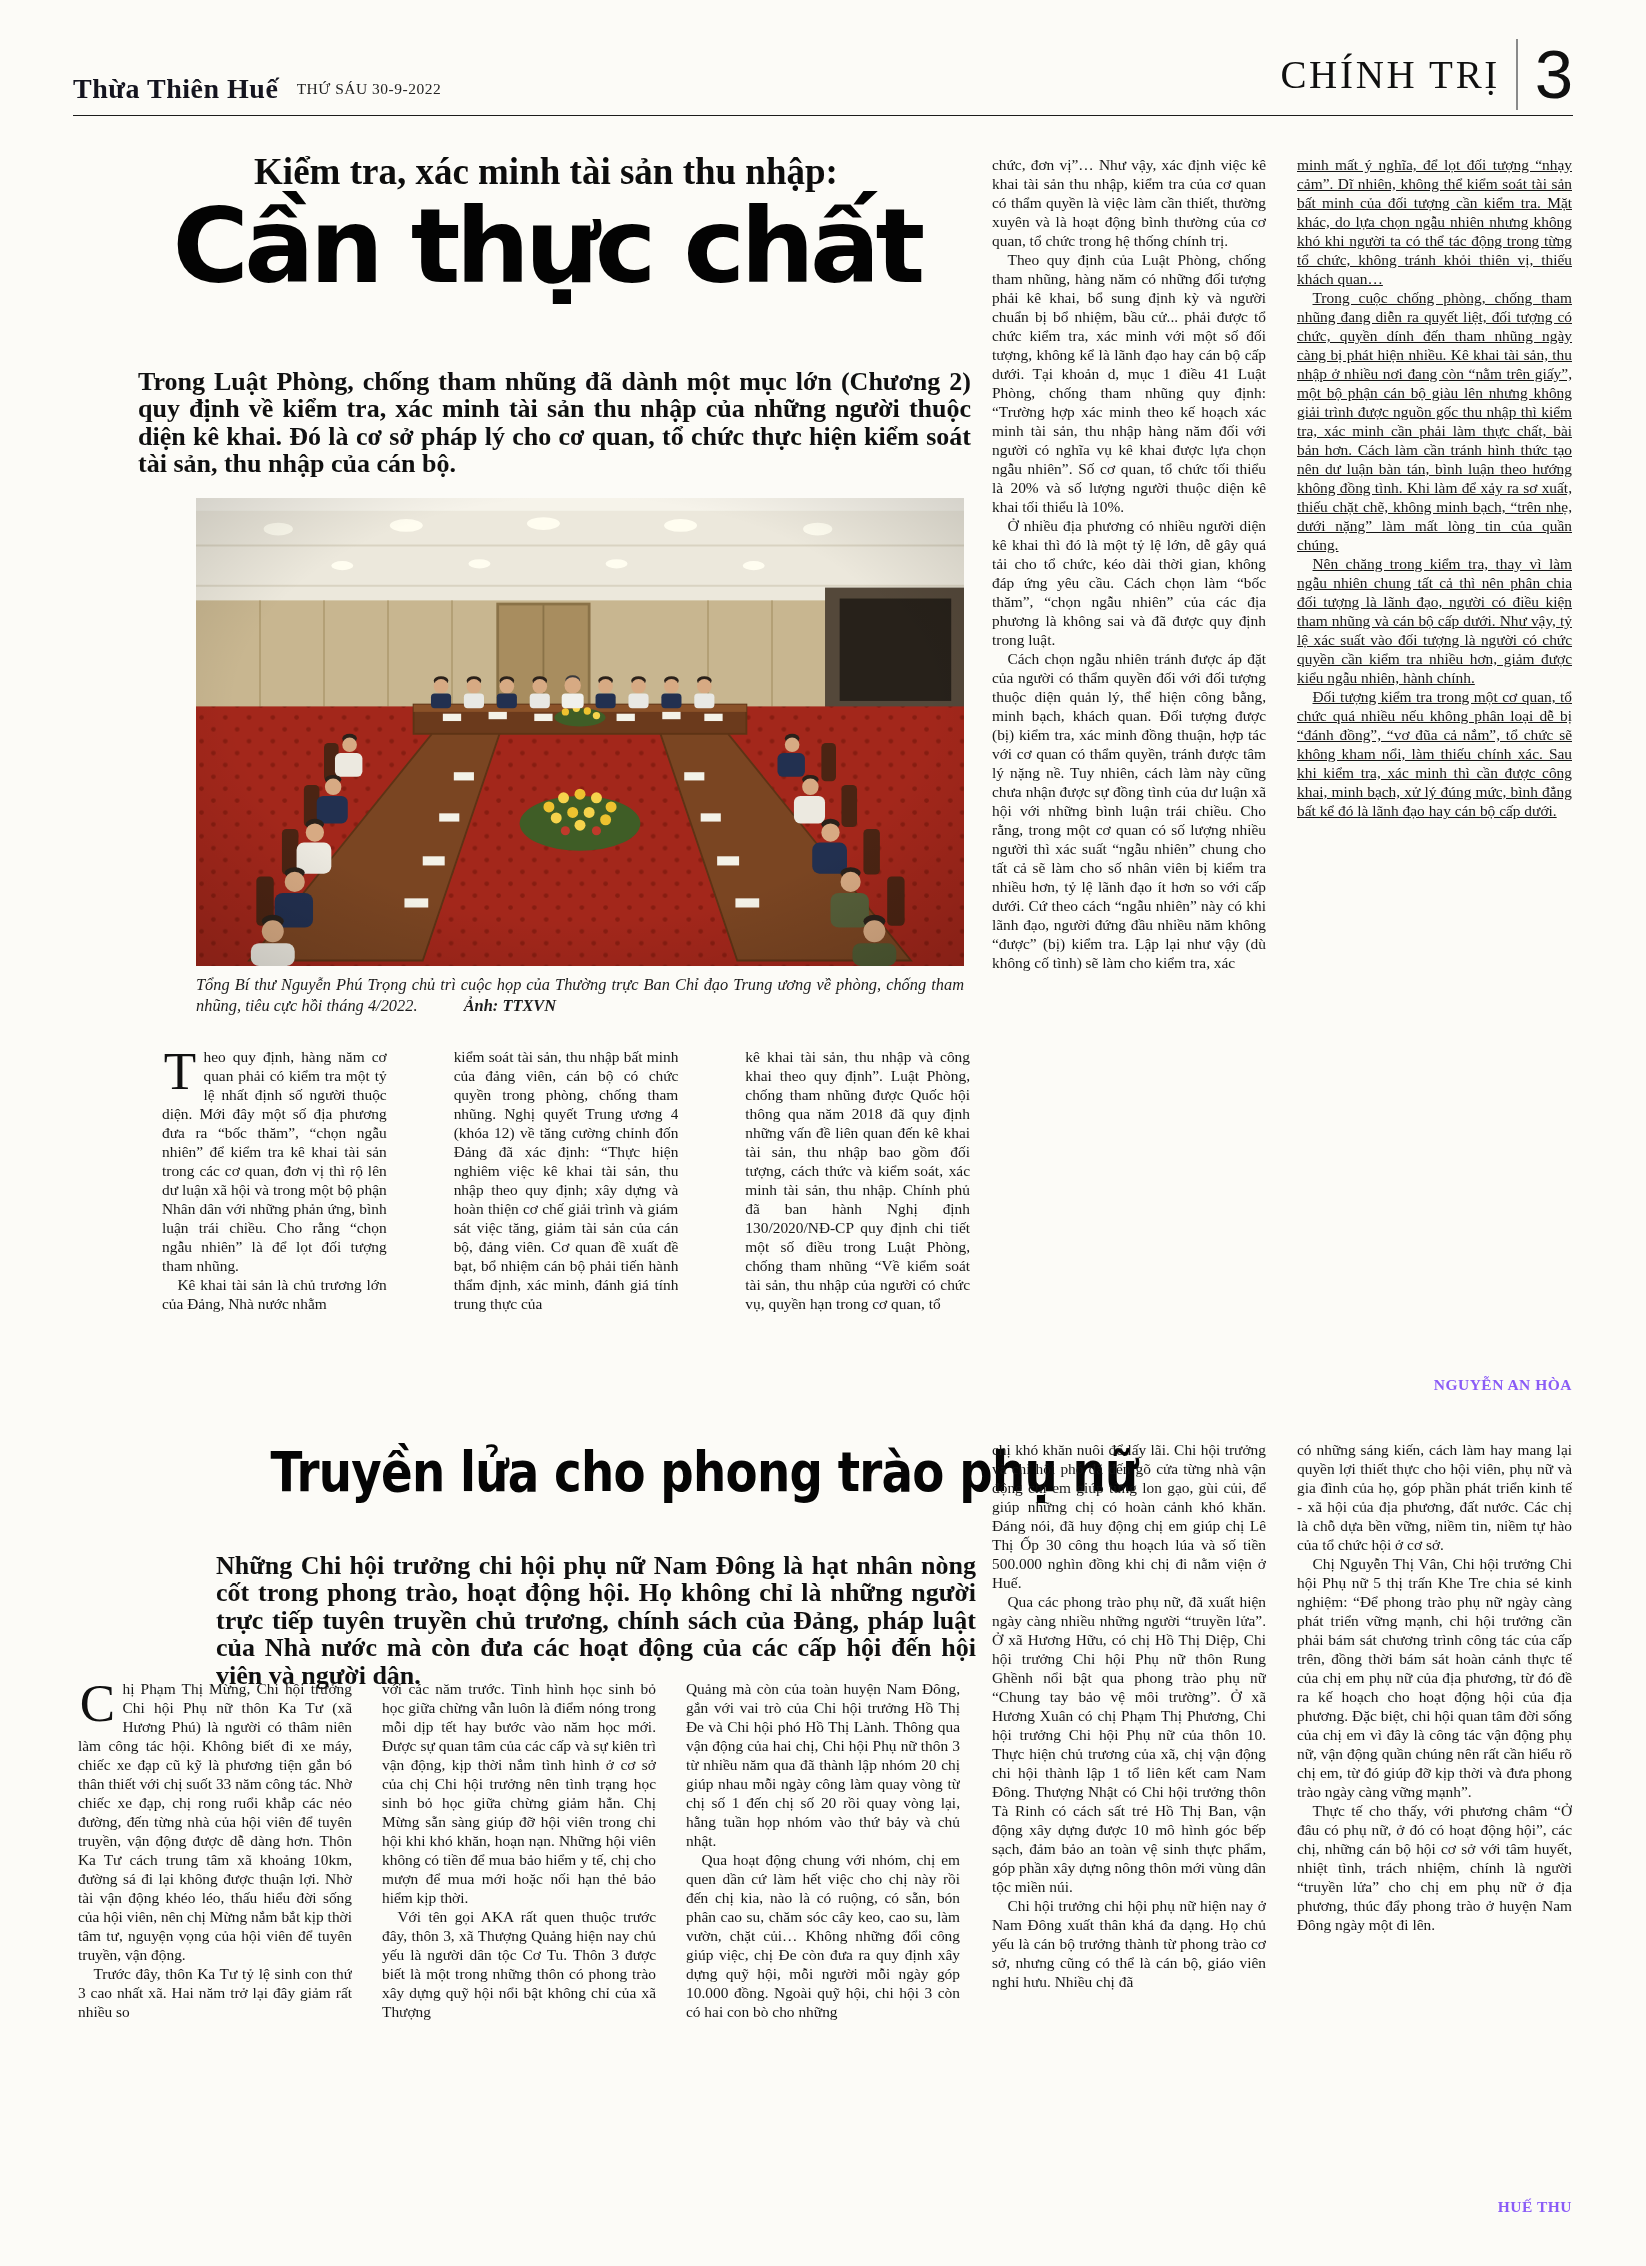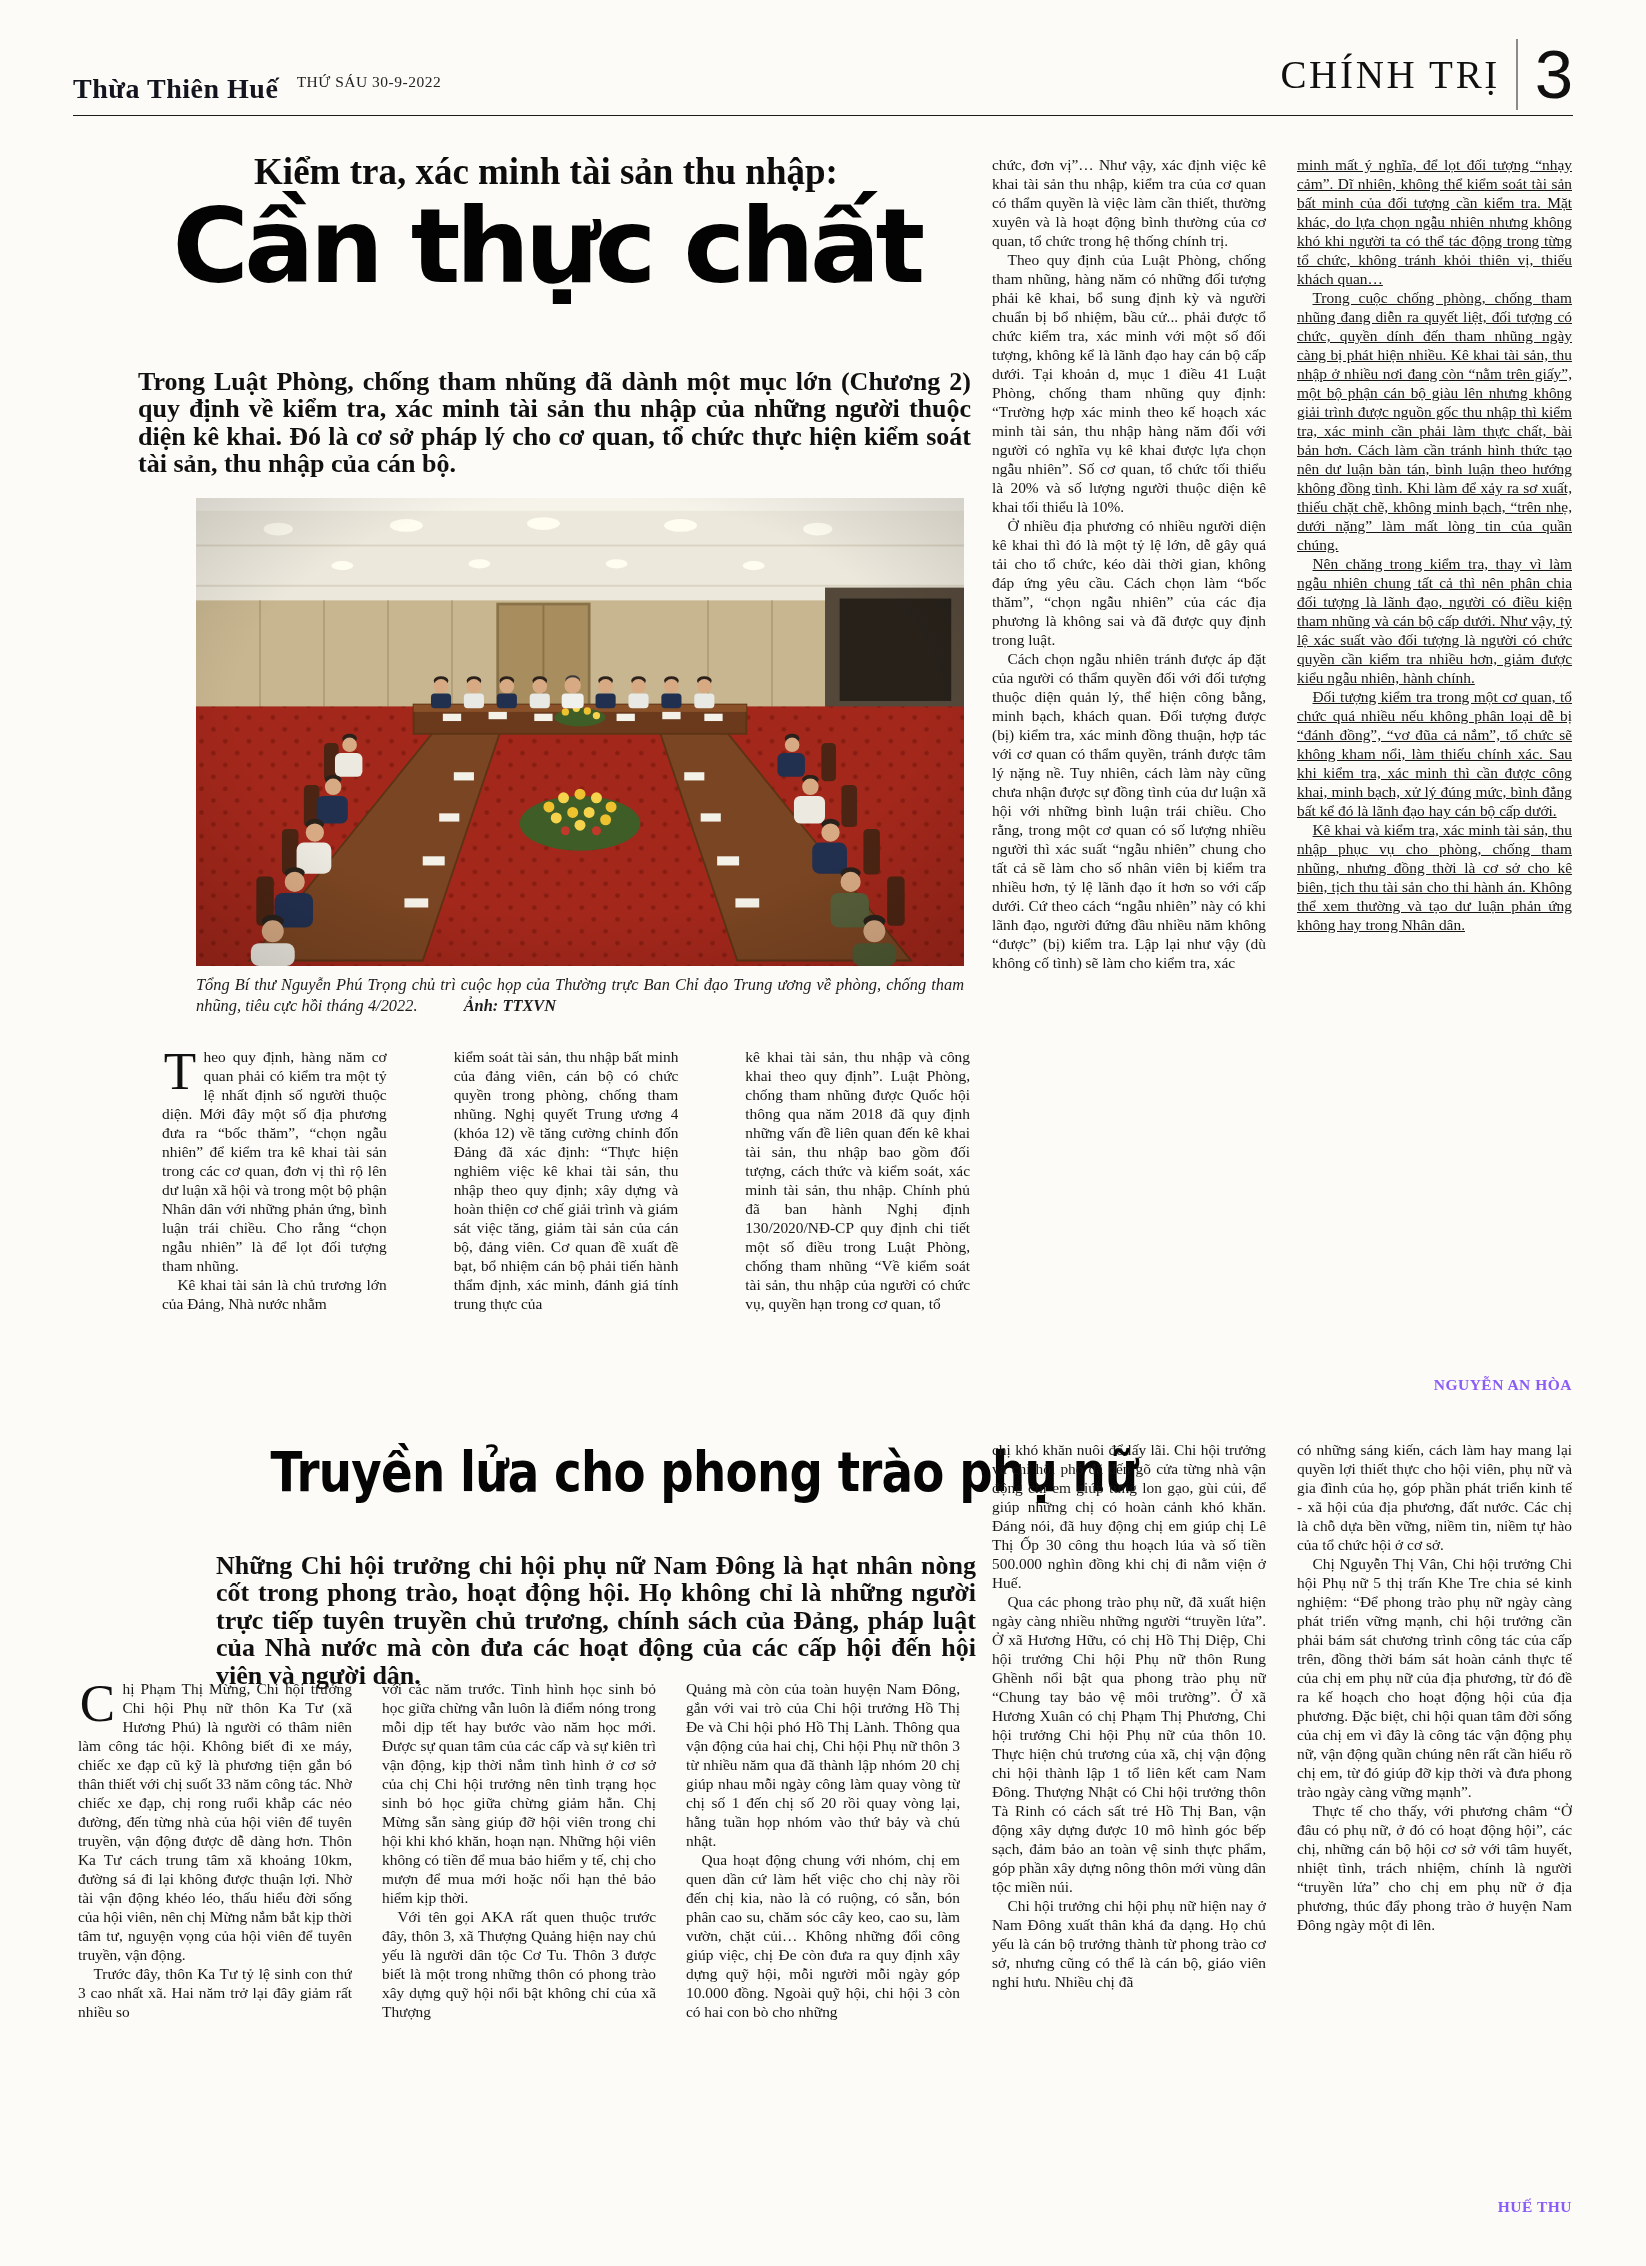--- a/index.html
+++ b/index.html
@@ -7,21 +7,21 @@
     position:relative;width:1647px;height:2267px;margin:0 auto;
     background:#fcfbf7;color:#161616;
     font-family:"Liberation Serif", serif;
     overflow:hidden;
   }
   .abs{position:absolute;}
 
   
   .masthead{position:absolute;left:73px;top:31px;width:1500px;height:79px;
     display:flex;justify-content:space-between;align-items:flex-end;}
-  .mast-left{display:flex;align-items:flex-start;padding-bottom:5.5px;}
+  .mast-left{display:flex;align-items:center;padding-bottom:5.5px;}
   .logo{font-weight:bold;font-size:28px;color:#14141f;letter-spacing:0.5px;}
   .issue-date{font-size:15.5px;color:#222;margin-left:18.3px;letter-spacing:0.5px;}
   .mast-right{display:flex;align-items:center;gap:16.4px;}
   .section-title{font-size:39px;letter-spacing:2.7px;color:#101010;}
   .vdiv{width:1.8px;height:71px;background:#8a8a8a;}
   .pagenum{font-family:"Liberation Sans",sans-serif;font-size:69px;font-weight:500;line-height:.95;color:#101010;}
   .header-rule{position:absolute;left:73px;top:115px;width:1500px;border-top:1.8px solid #1c1c1c;}
 
   
   .body-text{font-size:15.4px;line-height:19px;overflow:hidden;}
@@ -288,21 +288,20 @@
         <p>chức, đơn vị”… Như vậy, xác định việc kê khai tài sản thu nhập, kiểm tra của cơ quan có thẩm quyền là việc làm cần thiết, thường xuyên và là hoạt động bình thường của cơ quan, tổ chức trong hệ thống chính trị.</p>
         <p>Theo quy định của Luật Phòng, chống tham nhũng, hàng năm có những đối tượng phải kê khai, bổ sung định kỳ và người chuẩn bị bổ nhiệm, bầu cử... phải được tổ chức kiểm tra, xác minh với một số đối tượng, không kể là lãnh đạo hay cán bộ cấp dưới. Tại khoản d, mục 1 điều 41 Luật Phòng, chống tham nhũng quy định: “Trường hợp xác minh theo kế hoạch xác minh tài sản, thu nhập hàng năm đối với người có nghĩa vụ kê khai được lựa chọn ngẫu nhiên”. Số cơ quan, tổ chức tối thiểu là 20% và số lượng người thuộc diện kê khai tối thiểu là 10%.</p>
         <p>Ở nhiều địa phương có nhiều người diện kê khai thì đó là một tỷ lệ lớn, dễ gây quá tải cho tổ chức, kéo dài thời gian, không đáp ứng yêu cầu. Cách chọn làm “bốc thăm”, “chọn ngẫu nhiên” của các địa phương là không sai và đã được quy định trong luật.</p>
         <p>Cách chọn ngẫu nhiên tránh được áp đặt của người có thẩm quyền đối với đối tượng thuộc diện quản lý, thể hiện công bằng, minh bạch, khách quan. Đối tượng được (bị) kiểm tra, xác minh đồng thuận, hợp tác với cơ quan có thẩm quyền, tránh được tâm lý nặng nề. Tuy nhiên, cách làm này cũng chưa nhận được sự đồng tình của dư luận xã hội với những bình luận trái chiều. Cho rằng, trong một cơ quan có số lượng nhiều người thì xác suất “ngẫu nhiên” chung cho tất cả sẽ làm cho số nhân viên bị kiểm tra nhiều hơn, tỷ lệ lãnh đạo ít hơn so với cấp dưới. Cứ theo cách “ngẫu nhiên” này có khi lãnh đạo, người đứng đầu nhiều năm không “được” (bị) kiểm tra. Lập lại như vậy (dù không cố tình) sẽ làm cho kiểm tra, xác</p>
       </div>
     <div class="body-text first-flush abs" style="top:155px;left:1297px;width:275px;height:1215px;text-decoration:underline;">
         <p>minh mất ý nghĩa, để lọt đối tượng “nhạy cảm”. Dĩ nhiên, không thể kiểm soát tài sản bất minh của đối tượng cần kiểm tra. Mặt khác, do lựa chọn ngẫu nhiên nhưng không khó khi người ta có thể tác động trong từng tổ chức, không tránh khỏi thiên vị, thiếu khách quan…</p>
         <p>Trong cuộc chống phòng, chống tham nhũng đang diễn ra quyết liệt, đối tượng có chức, quyền dính đến tham nhũng ngày càng bị phát hiện nhiều. Kê khai tài sản, thu nhập ở nhiều nơi đang còn “nằm trên giấy”, một bộ phận cán bộ giàu lên nhưng không giải trình được nguồn gốc thu nhập thì kiểm tra, xác minh cần phải làm thực chất, bài bản hơn. Cách làm cần tránh hình thức tạo nên dư luận bàn tán, bình luận theo hướng không đồng tình. Khi làm để xảy ra sơ xuất, thiếu chặt chẽ, không minh bạch, “trên nhẹ, dưới nặng” làm mất lòng tin của quần chúng.</p>
         <p>Nên chăng trong kiểm tra, thay vì làm ngẫu nhiên chung tất cả thì nên phân chia đối tượng là lãnh đạo, người có điều kiện tham nhũng và cán bộ cấp dưới. Như vậy, tỷ lệ xác suất vào đối tượng là người có chức quyền cần kiểm tra nhiều hơn, giảm được kiểu ngẫu nhiên, hành chính.</p>
         <p>Đối tượng kiểm tra trong một cơ quan, tổ chức quá nhiều nếu không phân loại dễ bị “đánh đồng”, “vơ đũa cả nắm”, tổ chức sẽ không kham nổi, làm thiếu chính xác. Sau khi kiểm tra, xác minh thì cần được công khai, minh bạch, xử lý đúng mức, bình đẳng bất kể đó là lãnh đạo hay cán bộ cấp dưới.</p>
-        <p>Kê khai và kiểm tra, xác minh tài sản, thu nhập phục vụ cho phòng, chống tham nhũng, nhưng đồng thời là cơ sở cho kê biên, tịch thu tài sản cho thi hành án. Không thể xem thường và tạo dư luận phản ứng không hay trong Nhân dân.</p>
       </div>
 
     <div class="byline abs" style="top:1376px;left:1297px;width:275px;">NGUYỄN AN HÒA</div>
   </article>
 
   <article>
     <div class="headline2-wrap abs" style="top:1442px;left:194px;width:786px;height:82px;">
       <h2 class="headline2" style="margin:0;">Truyền lửa cho phong trào phụ nữ</h2>
     </div>
 

